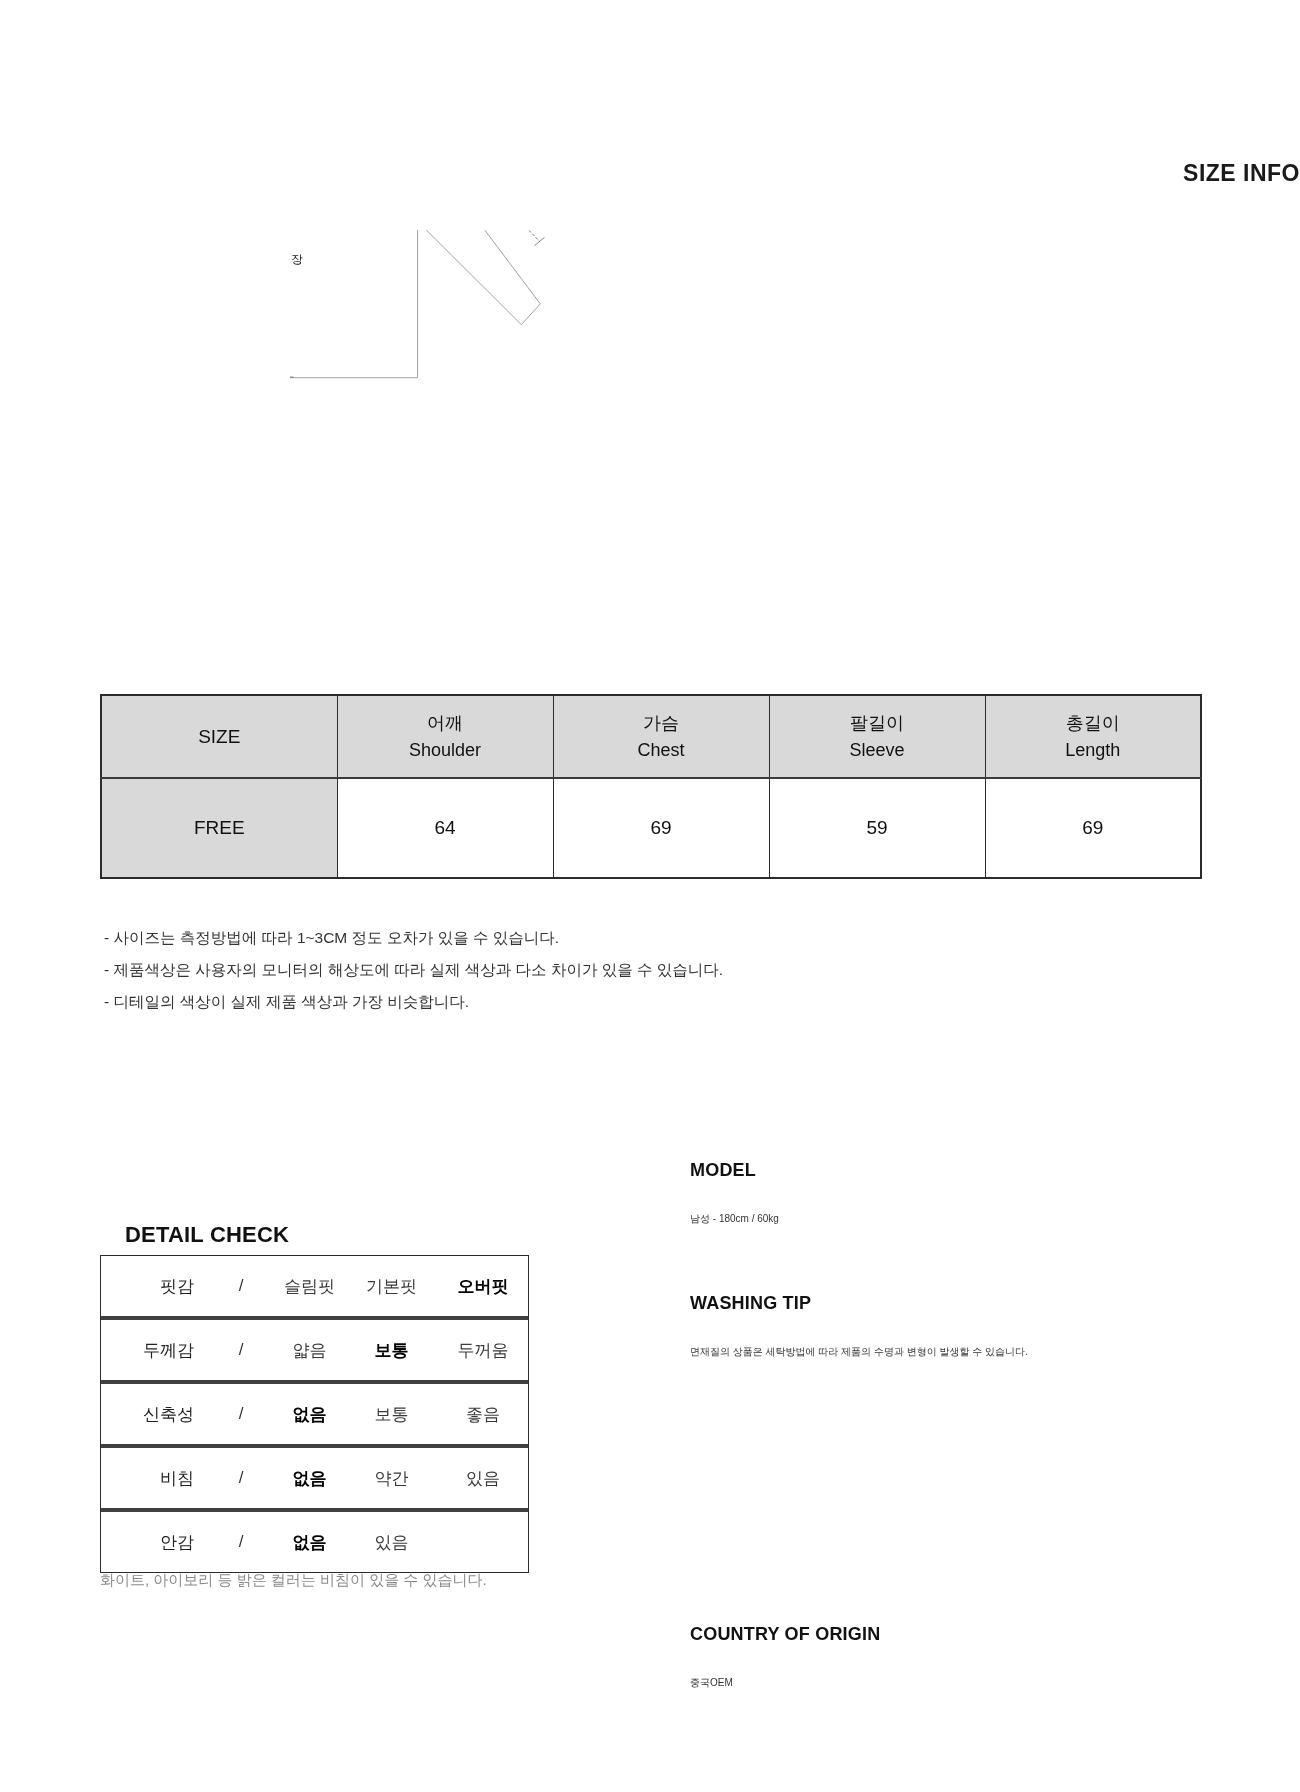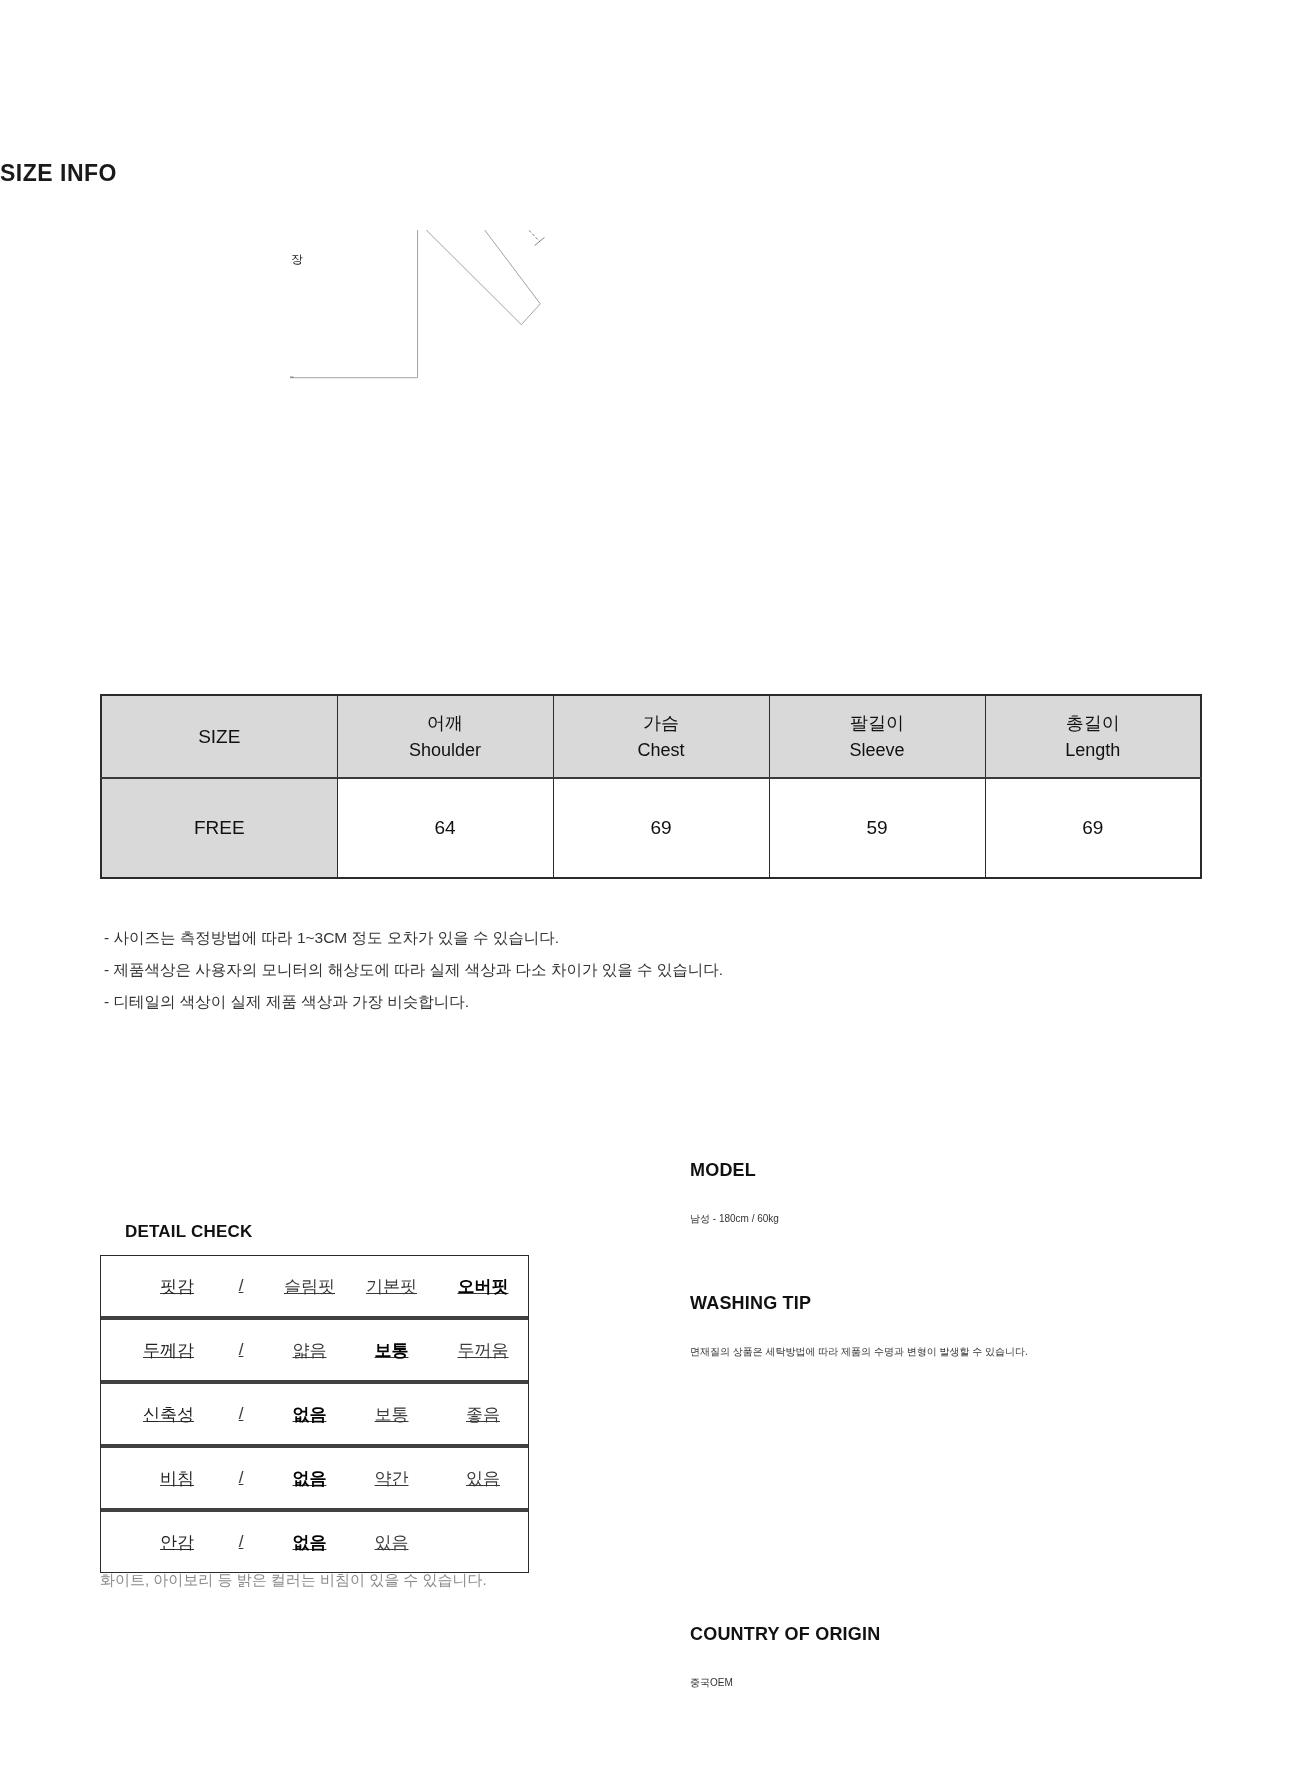--- a/index.html
+++ b/index.html
@@ -7,21 +7,21 @@
     position:relative;
     width:1300px;height:1792px;
     background:#ffffff;
     font-family:"Liberation Sans","DejaVu Sans",sans-serif;
     color:#1a1a1a;
     overflow:hidden;
   }
   
   .page-title{
     position:absolute;left:0;top:160px;width:1300px;
-    text-align:left;font-size:23px;font-weight:700;letter-spacing:.5px;color:#1a1a1a;
+    text-align:right;font-size:23px;font-weight:700;letter-spacing:.5px;color:#1a1a1a;
     margin:0;
   }
   
   .diagram{position:absolute;left:290px;top:230px;}
   .diagram .shirt{fill:none;stroke:#9d9d9d;stroke-width:1.4;stroke-linejoin:round;}
   .diagram .dim{fill:none;stroke:#5a5a5a;stroke-width:1.2;}
   .diagram .dash{stroke-dasharray:4 3;}
   .diagram .dot{stroke-dasharray:2 3;}
   .diagram .tick{fill:none;stroke:#5a5a5a;stroke-width:1.1;}
   .diagram text{font:17px "Liberation Sans","DejaVu Sans",sans-serif;fill:#222;}
@@ -42,29 +42,29 @@
   .size-table tbody td{font-size:19px;}
   .size-table .ko,.size-table .en{display:block;line-height:27px;}
   .size-table .en:empty{display:none;}
   .size-table{border:2px solid #2b2b2b;}
   
   .size-notes{position:absolute;left:104px;top:928px;}
   .size-notes p{margin:0 0 13px 0;font-size:15.5px;line-height:19px;color:#333;}
   
   .detail-title{
     position:absolute;left:125px;top:1222px;margin:0;
-    font-size:17px;font-weight:700;color:#111;letter-spacing:.2px;
+    font-size:22px;font-weight:700;color:#111;letter-spacing:.2px;
   }
   .detail-table{
     position:absolute;left:100px;top:1255px;width:429px;
     border:1.5px solid #2b2b2b;box-sizing:border-box;
   }
   .detail-row{
     display:grid;grid-template-columns:109px 62px 75px 89px 94px;
-    height:60px;align-items:center;font-size:17px;color:#3a3a3a;text-decoration:underline;
+    height:60px;align-items:center;font-size:17px;color:#3a3a3a;
   }
   .detail-row + .detail-row{border-top:4px solid #404040;}
   .detail-row .lbl{text-align:right;padding-right:16px;color:#222;}
   .detail-row .sep{text-align:center;}
   .detail-row .opt{text-align:center;}
   .detail-row .opt[data-selected="true"]{font-weight:700;color:#000;}
   .detail-footnote{
     position:absolute;left:100px;top:1571px;margin:0;
     font-size:15px;color:#8a8a8a;
   }

